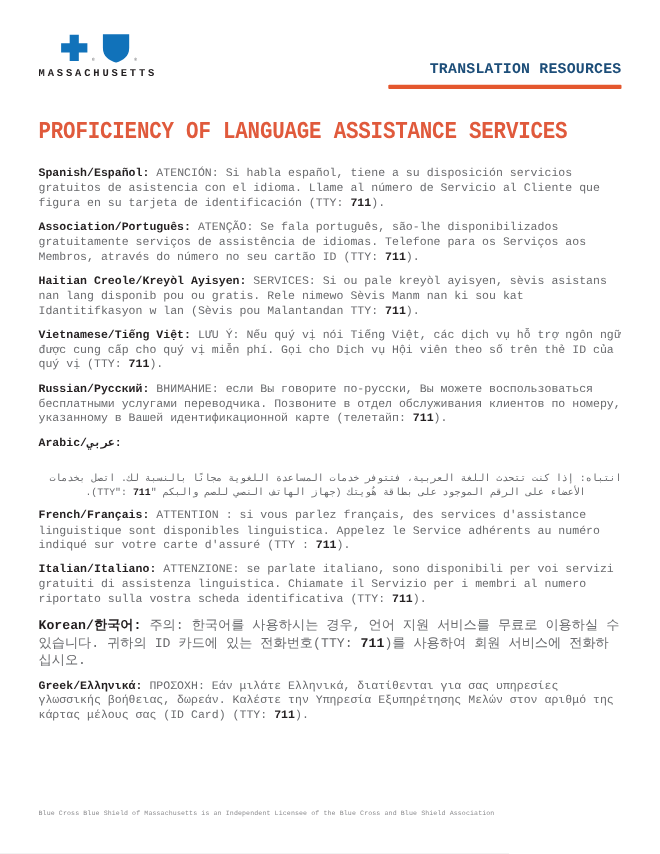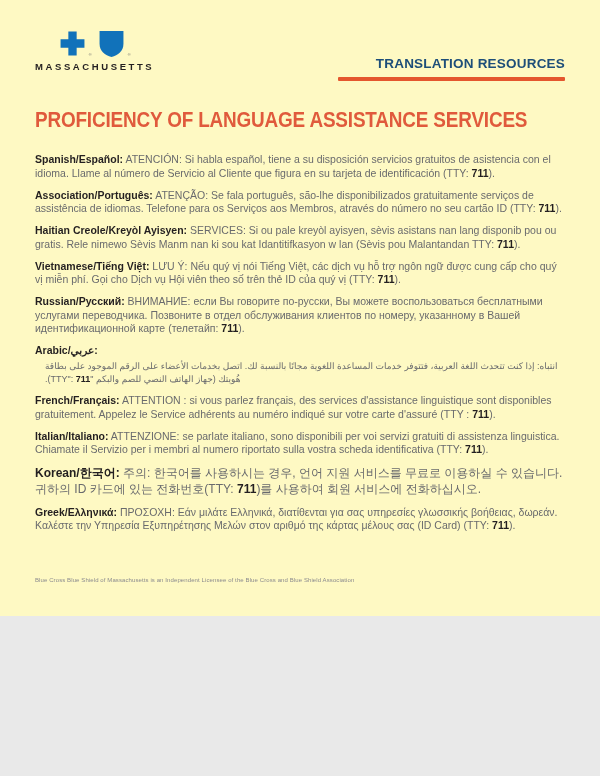--- a/index.html
+++ b/index.html
@@ -1,18 +1,18 @@
 <!DOCTYPE html>
 <html style="--accent-orange: #E4572E; --title-orange: #E05A3C; --navy: #1D4E79; --logo-blue: #1172BA; --label-dark: #231F20; --body-gray: #696A6D;"><head>
 <meta charset="utf-8">
 <style>
   html,body{margin:0;padding:0;background:#e9e9e9;}
   .page{
-    position:relative;width:600px;height:616px;margin:0 auto;background:#fef9c3;
-    font-family:Liberation Sans, sans-serif;overflow:hidden;
+    position:relative;width:600px;height:776px;margin:0 auto;background:#ffffff;
+    font-family:Liberation Mono, monospace;overflow:hidden;
     box-sizing:border-box;
   }
   
   .header{display:flex;justify-content:space-between;align-items:flex-start;padding:30px 35px 0 35px;}
   .logo-block{display:inline-block;}
   .logo-icons{display:flex;gap:6px;justify-content:center;align-items:flex-end;position:relative;}
   .logo-icons svg{display:block;}
   .reg{font-size:4px;color:#6a6b6e;vertical-align:bottom;margin-left:-3px;align-self:flex-end;}
   .brand{margin-top:4px;font-size:9.5px;font-weight:bold;letter-spacing:2.6px;color:var(--label-dark,#2f2f31);}
   .banner-block{margin-top:26px;text-align:right;}
@@ -25,21 +25,21 @@
     transform:scaleX(0.86);transform-origin:left center;
   }
   
   .content{padding:20px 35px 0 35px;}
   .sec{margin:0 0 8.5px 0;font-size:10.5px;line-height:13.5px;color:var(--body-gray,#696a6d);}
   .lbl{color:var(--label-dark,#231f20);font-weight:bold;}
   .tty{color:var(--label-dark,#231f20);font-weight:bold;}
   .sec.zh{font-size:11.5px;line-height:16px;}
   .sec.ko{font-size:12px;line-height:16px;}
   .sec.km{font-size:12.5px;line-height:18.5px;}
-  .ar-body{direction:rtl;text-align:left;font-size:9px;line-height:13px;margin-top:2px;padding-left:10px;}
+  .ar-body{direction:rtl;text-align:center;font-size:9px;line-height:13px;margin-top:18px;padding-left:10px;}
   
   .footer{
     position:absolute;left:35px;bottom:33px;font-size:6px;color:#8b8b8e;letter-spacing:0.1px;
   }
 </style>
 </head>
 <body>
 
 <div class="page">
 
@@ -81,21 +81,21 @@
     <p class="sec"><b class="lbl">Vietnamese/Tiếng Việt:</b><span> LƯU Ý: Nếu quý vị nói Tiếng Việt, các dịch vụ hỗ trợ ngôn ngữ được cung cấp cho quý vị miễn phí. Gọi cho Dịch vụ Hội viên theo số trên thẻ ID của quý vị (TTY: </span><b class="tty">711</b><span>).</span></p>
 
     <p class="sec"><b class="lbl">Russian/Русский:</b><span> ВНИМАНИЕ: если Вы говорите по-русски, Вы можете воспользоваться бесплатными услугами переводчика. Позвоните в отдел обслуживания клиентов по номеру, указанному в Вашей идентификационной карте (телетайп: </span><b class="tty">711</b><span>).</span></p>
 
     <div class="sec">
       <b class="lbl">Arabic/عربي:</b>
       <div class="ar-body" dir="rtl"><span>انتباه: إذا كنت تتحدث اللغة العربية، فتتوفر خدمات المساعدة اللغوية مجانًا بالنسبة لك. اتصل بخدمات الأعضاء على الرقم الموجود على بطاقة هُويتك (جهاز الهاتف النصي للصم والبكم "TTY": </span><b class="tty">711</b><span>).</span></div>
     </div>
 
 
-    <p class="sec"><b class="lbl">French/Français:</b><span> ATTENTION : si vous parlez français, des services d'assistance linguistique sont disponibles gratuitement. Appelez le Service adhérents au numéro indiqué sur votre carte d'assuré (TTY : </span><b class="tty">711</b><span>).</span></p>
+    <p class="sec"><b class="lbl">French/Français:</b><span> ATTENTION : si vous parlez français, des services d'assistance linguistique sont disponibles linguistica. Appelez le Service adhérents au numéro indiqué sur votre carte d'assuré (TTY : </span><b class="tty">711</b><span>).</span></p>
 
     <p class="sec"><b class="lbl">Italian/Italiano:</b><span> ATTENZIONE: se parlate italiano, sono disponibili per voi servizi gratuiti di assistenza linguistica. Chiamate il Servizio per i membri al numero riportato sulla vostra scheda identificativa (TTY: </span><b class="tty">711</b><span>).</span></p>
 
     <p class="sec ko"><b class="lbl">Korean/한국어:</b><span> 주의: 한국어를 사용하시는 경우, 언어 지원 서비스를 무료로 이용하실 수 있습니다. 귀하의 ID 카드에 있는 전화번호(TTY: </span><b class="tty">711</b><span>)를 사용하여 회원 서비스에 전화하십시오.</span></p>
 
     <p class="sec"><b class="lbl">Greek/Ελληνικά:</b><span> ΠΡΟΣΟΧΗ: Εάν μιλάτε Ελληνικά, διατίθενται για σας υπηρεσίες γλωσσικής βοήθειας, δωρεάν. Καλέστε την Υπηρεσία Εξυπηρέτησης Μελών στον αριθμό της κάρτας μέλους σας (ID Card) (TTY: </span><b class="tty">711</b><span>).</span></p>
 
   </div>
 
   <div class="footer">Blue Cross Blue Shield of Massachusetts is an Independent Licensee of the Blue Cross and Blue Shield Association</div>

